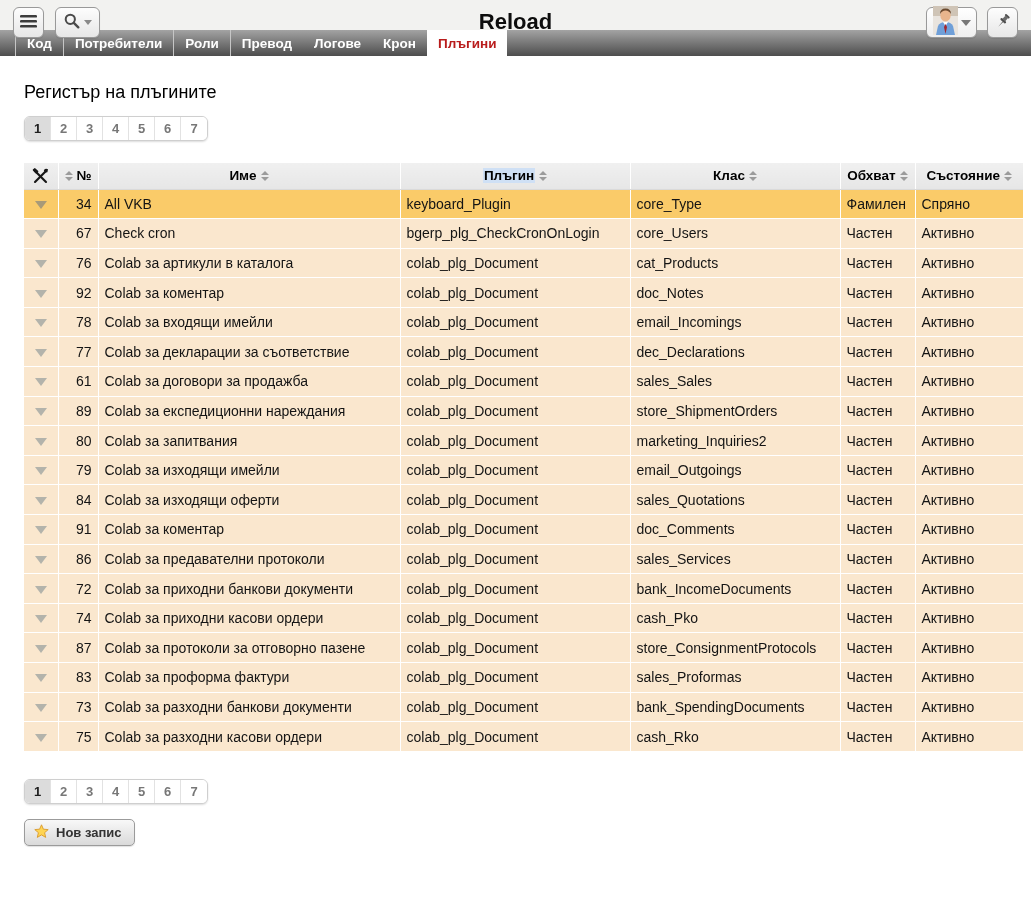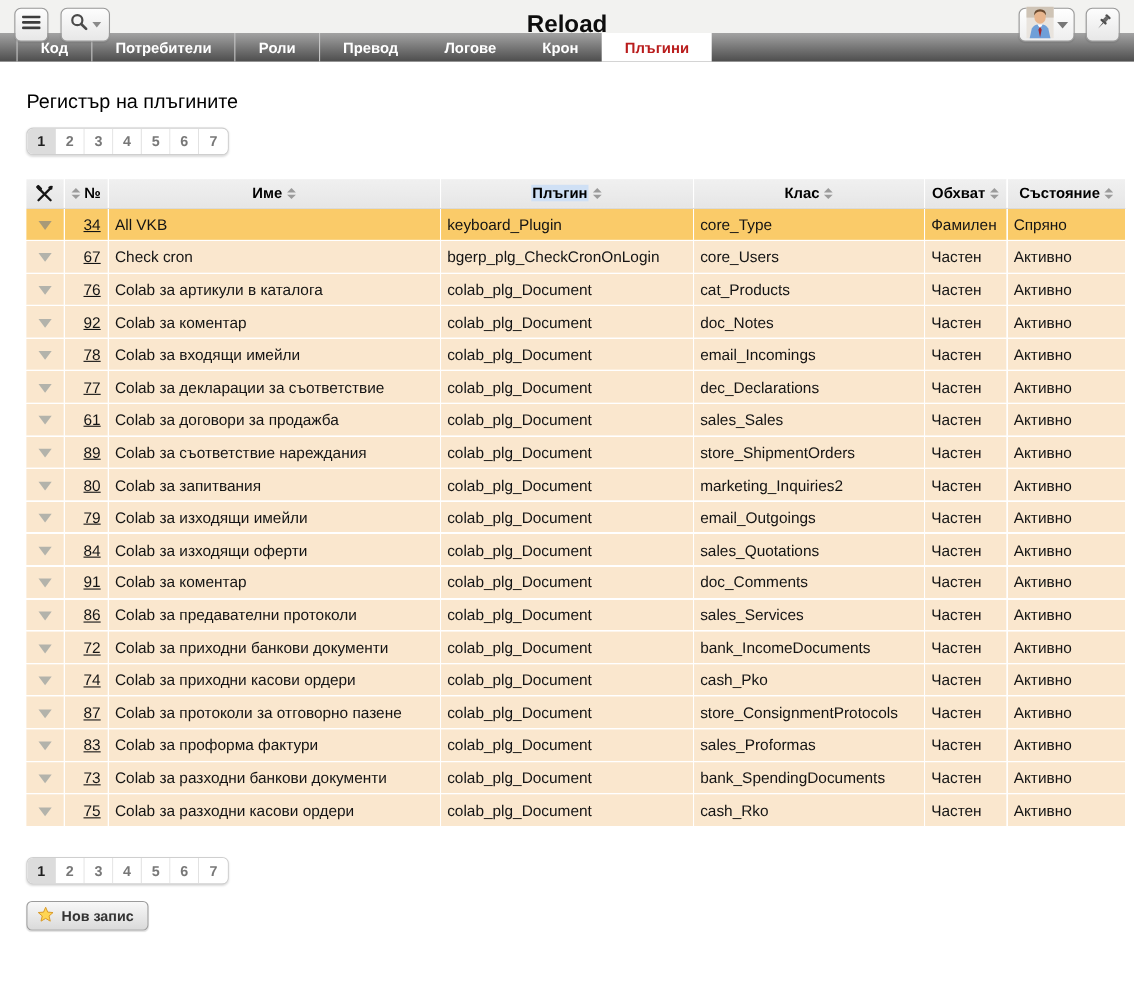--- a/index.html
+++ b/index.html
@@ -42,21 +42,21 @@
   
   .tabbar {
     height: 26px;
     background: linear-gradient(#a3a3a3, #7c7c7c 45%, #4d4d4d);
     display: flex; align-items: stretch;
     padding-left: 15px;
     font-size: 13.5px; font-weight: bold;
   }
   .tab {
     color: #fff; display: flex; align-items: center;
-    padding: 0 21px; cursor: pointer; white-space: nowrap;
+    padding: 0 11px; cursor: pointer; white-space: nowrap;
   }
   .tab.sep { border-right: 1px solid #c6c6c6; }
   .tab:first-child { border-left: 1px solid #c6c6c6; }
   .tab.active { background: #fff; color: #b91c1c; cursor: default; }
 
   
   .content { padding: 0 24px; }
   .page-heading { margin-top: 26px; font-size: 18px; font-weight: normal; color: #000; }
 
   .paginator {
@@ -111,21 +111,21 @@
     white-space: nowrap; overflow: hidden; color: #141414;
   }
   .grid tbody td:last-child { border-right: none; }
   .grid tbody tr.selected td {
     background: #facb69;
     border-top: 1px solid #e8a741;
     border-right-color: rgba(255,255,255,.55);
   }
   .grid tbody tr { cursor: pointer; }
   td.c-tools { text-align: center; }
-  td.c-num { text-align: right; padding-right: 9px; text-decoration: underline; }
+  td.c-num { text-align: right; padding-right: 9px; }
   .row-tri {
     display: inline-block; width: 0; height: 0;
     border-left: 6px solid transparent; border-right: 6px solid transparent;
     border-top: 8px solid #b3b3ab;
     cursor: pointer;
   }
   tr.selected .row-tri { border-top-color: #a89a78; }
   .tools-head-icon { display: inline-flex; }
 
   
@@ -362,21 +362,21 @@
           <td class="c-num">61</td>
           <td class="c-name">Colab за договори за продажба</td>
           <td class="c-plugin">colab_plg_Document</td>
           <td class="c-class">sales_Sales</td>
           <td class="c-scope">Частен</td>
           <td class="c-state">Активно</td>
         </tr>
         <tr>
           <td class="c-tools"><span class="row-tri"></span></td>
           <td class="c-num">89</td>
-          <td class="c-name">Colab за съответствие нареждания</td>
+          <td class="c-name">Colab за експедиционни нареждания</td>
           <td class="c-plugin">colab_plg_Document</td>
           <td class="c-class">store_ShipmentOrders</td>
           <td class="c-scope">Частен</td>
           <td class="c-state">Активно</td>
         </tr>
         <tr>
           <td class="c-tools"><span class="row-tri"></span></td>
           <td class="c-num">80</td>
           <td class="c-name">Colab за запитвания</td>
           <td class="c-plugin">colab_plg_Document</td>

